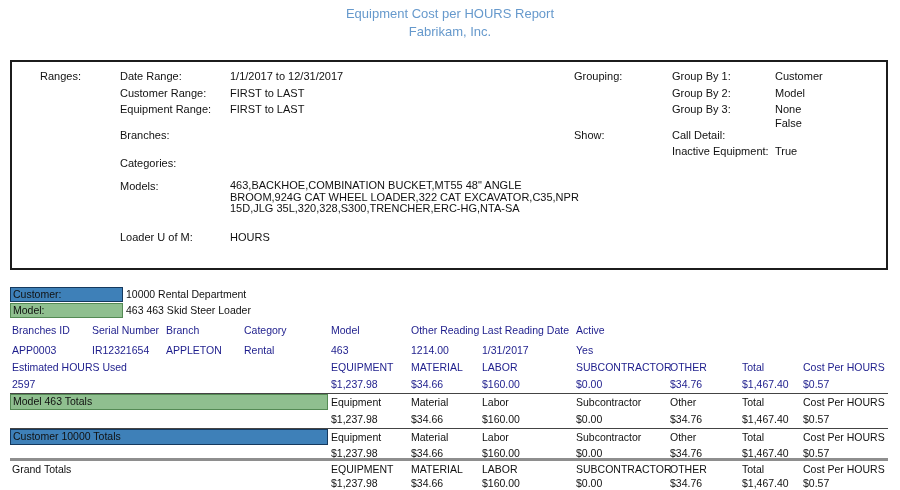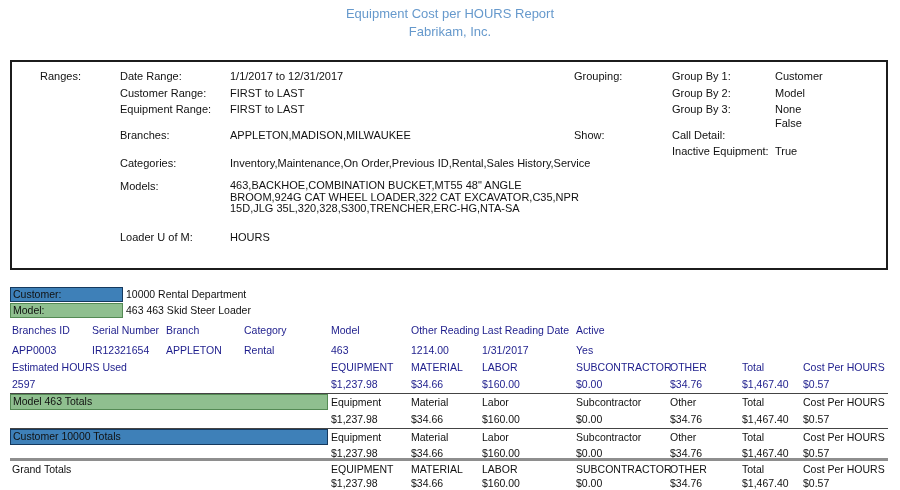--- a/index.html
+++ b/index.html
@@ -39,24 +39,22 @@
 
   <div class="c bx b" style="left:40px;top:70px">Ranges:</div>
   <div class="c bx" style="left:120px;top:70px">Date Range:</div>
   <div class="c bx" style="left:230px;top:70px">1/1/2017 to 12/31/2017</div>
   <div class="c bx" style="left:120px;top:87px">Customer Range:</div>
   <div class="c bx" style="left:230px;top:87px">FIRST to LAST</div>
   <div class="c bx" style="left:120px;top:103px">Equipment Range:</div>
   <div class="c bx" style="left:230px;top:103px">FIRST to LAST</div>
 
   <div class="c bx" style="left:120px;top:129px">Branches:</div>
-  <div class="c bx" style="left:230px;top:129px">APPLETON,MADISON,MILWAUKEE</div>
 
   <div class="c bx" style="left:120px;top:157px">Categories:</div>
-  <div class="c bx" style="left:230px;top:157px">Inventory,Maintenance,On Order,Previous ID,Rental,Sales History,Service</div>
 
   <div class="c bx" style="left:120px;top:180px">Models:</div>
   <div class="c bx wrapcell" style="left:230px;top:180px">463,BACKHOE,COMBINATION BUCKET,MT55 48" ANGLE BROOM,924G CAT WHEEL LOADER,322 CAT EXCAVATOR,C35,NPR 15D,JLG 35L,320,328,S300,TRENCHER,ERC-HG,NTA-SA</div>
 
   <div class="c bx" style="left:120px;top:231px">Loader U of M:</div>
   <div class="c bx" style="left:230px;top:231px">HOURS</div>
 
   <div class="c bx b" style="left:574px;top:70px">Grouping:</div>
   <div class="c bx" style="left:672px;top:70px">Group By 1:</div>
   <div class="c bx" style="left:775px;top:70px">Customer</div>

